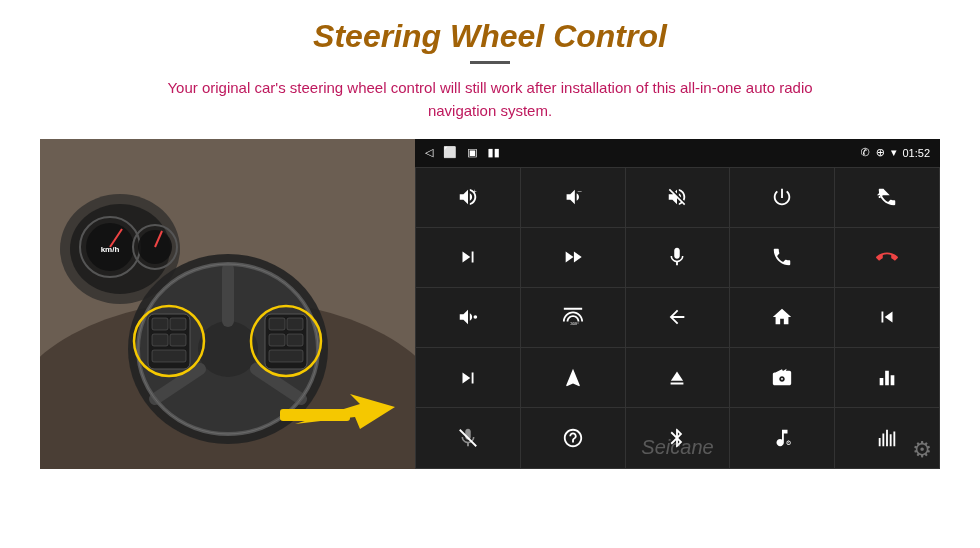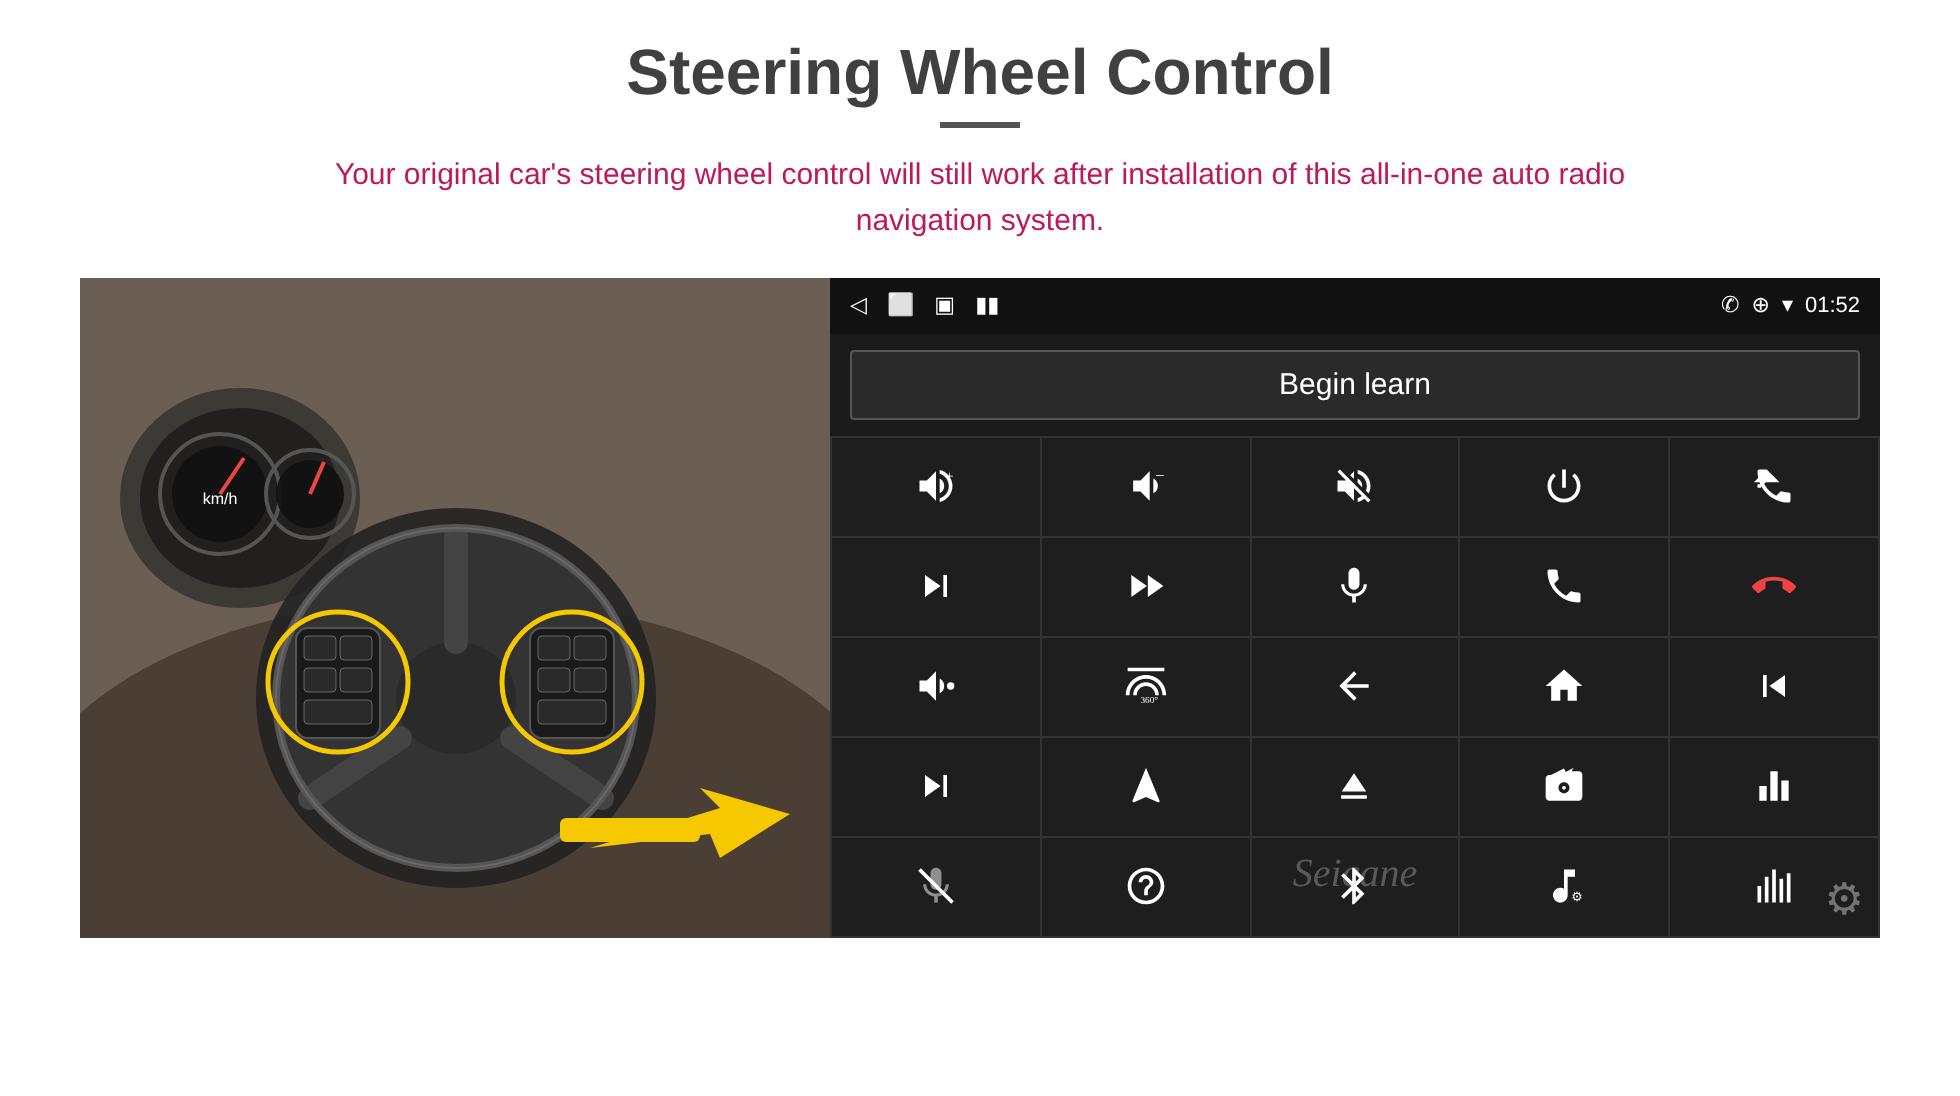--- a/index.html
+++ b/index.html
@@ -16,24 +16,25 @@
       height: 548px;
       display: flex;
       flex-direction: column;
       align-items: center;
       padding: 18px 40px 0 40px;
     }
 
     .title {
       font-size: 32px;
       font-weight: 900;
-      color: #404040;
+      color: #a16207;
       text-align: center;
       font-family: Arial, Helvetica, sans-serif;
       margin-bottom: 6px;
+      font-style: italic;
     }
 
     .title-divider {
       width: 40px;
       height: 3px;
       background: #555;
       margin: 0 auto 12px auto;
     }
 
     .subtitle {
@@ -54,20 +55,21 @@
     }
 
     
     .car-image {
       width: 375px;
       height: 330px;
       background: linear-gradient(135deg, #b8b0a0 0%, #8c8070 30%, #6a5e50 60%, #4a3e30 100%);
       position: relative;
       flex-shrink: 0;
       overflow: hidden;
+      font-weight: bold;
     }
 
     
     .android-screen {
       flex: 1;
       height: 330px;
       background: #1a1a1a;
       display: flex;
       flex-direction: column;
       overflow: hidden;
@@ -138,27 +140,27 @@
 
     .ctrl-btn svg {
       width: 22px;
       height: 22px;
       fill: #fff;
     }
 
     
     .seicane-watermark {
       position: absolute;
-      bottom: 20px;
+      bottom: 10px;
       left: 50%;
       transform: translateX(-50%);
       color: rgba(200,200,200,0.35);
       font-size: 20px;
       font-style: italic;
-      font-family: Liberation Serif, serif;
+      font-family: Liberation Sans, sans-serif;
       white-space: nowrap;
       pointer-events: none;
     }
 
     .gear-icon-bottom {
       position: absolute;
       bottom: 6px;
       right: 8px;
       color: rgba(200,200,200,0.5);
       font-size: 22px;
@@ -245,23 +247,20 @@
           <span>▮▮</span>
         </div>
         <div class="status-right">
           <span>✆</span>
           <span>⊕</span>
           <span>▾</span>
           <span>01:52</span>
         </div>
       </div>
 
-      <div class="begin-learn-row">
-        <button class="begin-learn-btn">Begin learn</button>
-      </div>
 
       <div class="controls-grid">
 
         <div class="ctrl-btn">
           <svg viewBox="0 0 24 24">
               <path d="M3 9v6h4l5 5V4L7 9H3zm13.5 3c0-1.77-1.02-3.29-2.5-4.03v8.05c1.48-.73 2.5-2.25 2.5-4.02zM14 3.23v2.06c2.89.86 5 3.54 5 6.71s-2.11 5.85-5 6.71v2.06c4.01-.91 7-4.49 7-8.77s-2.99-7.86-7-8.77z"></path>
               <text x="17" y="9" font-size="8" fill="#fff">+</text>
             </svg>
         </div>
         <div class="ctrl-btn">

